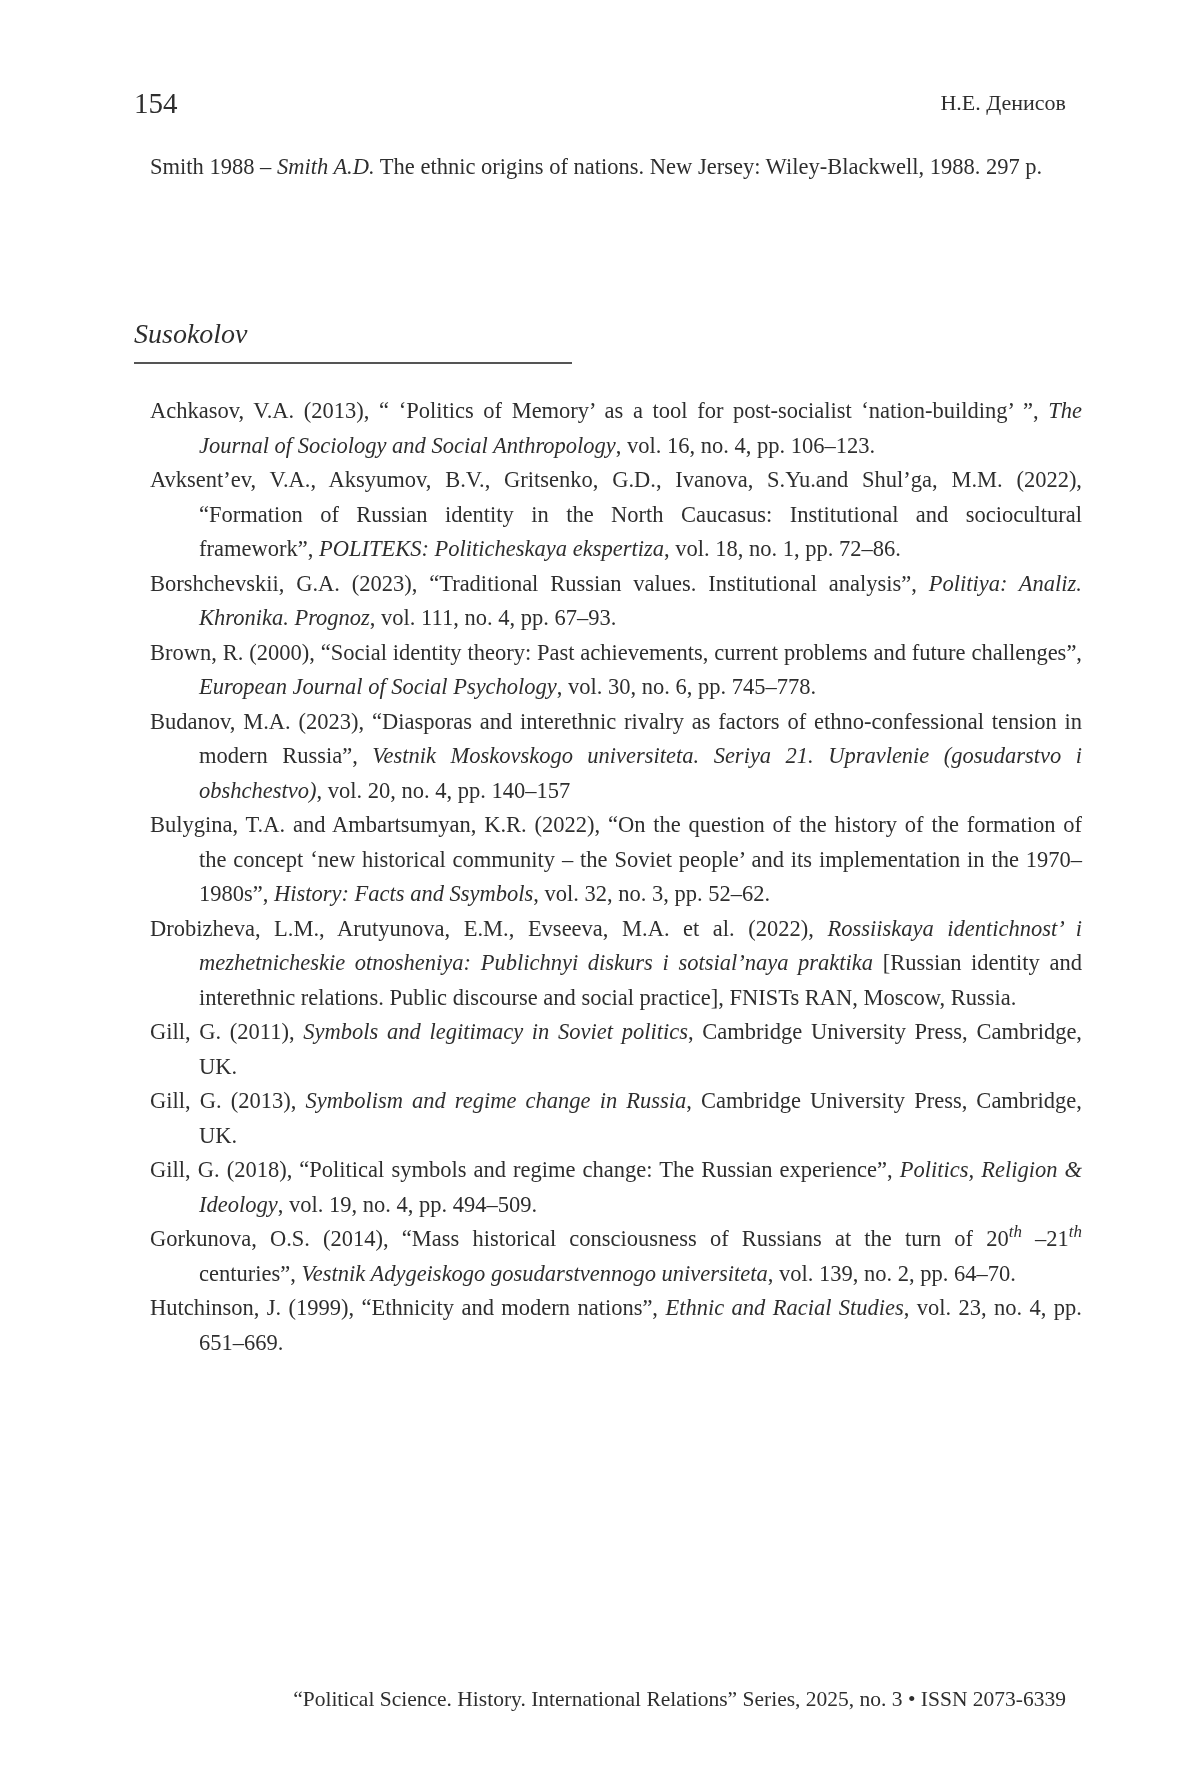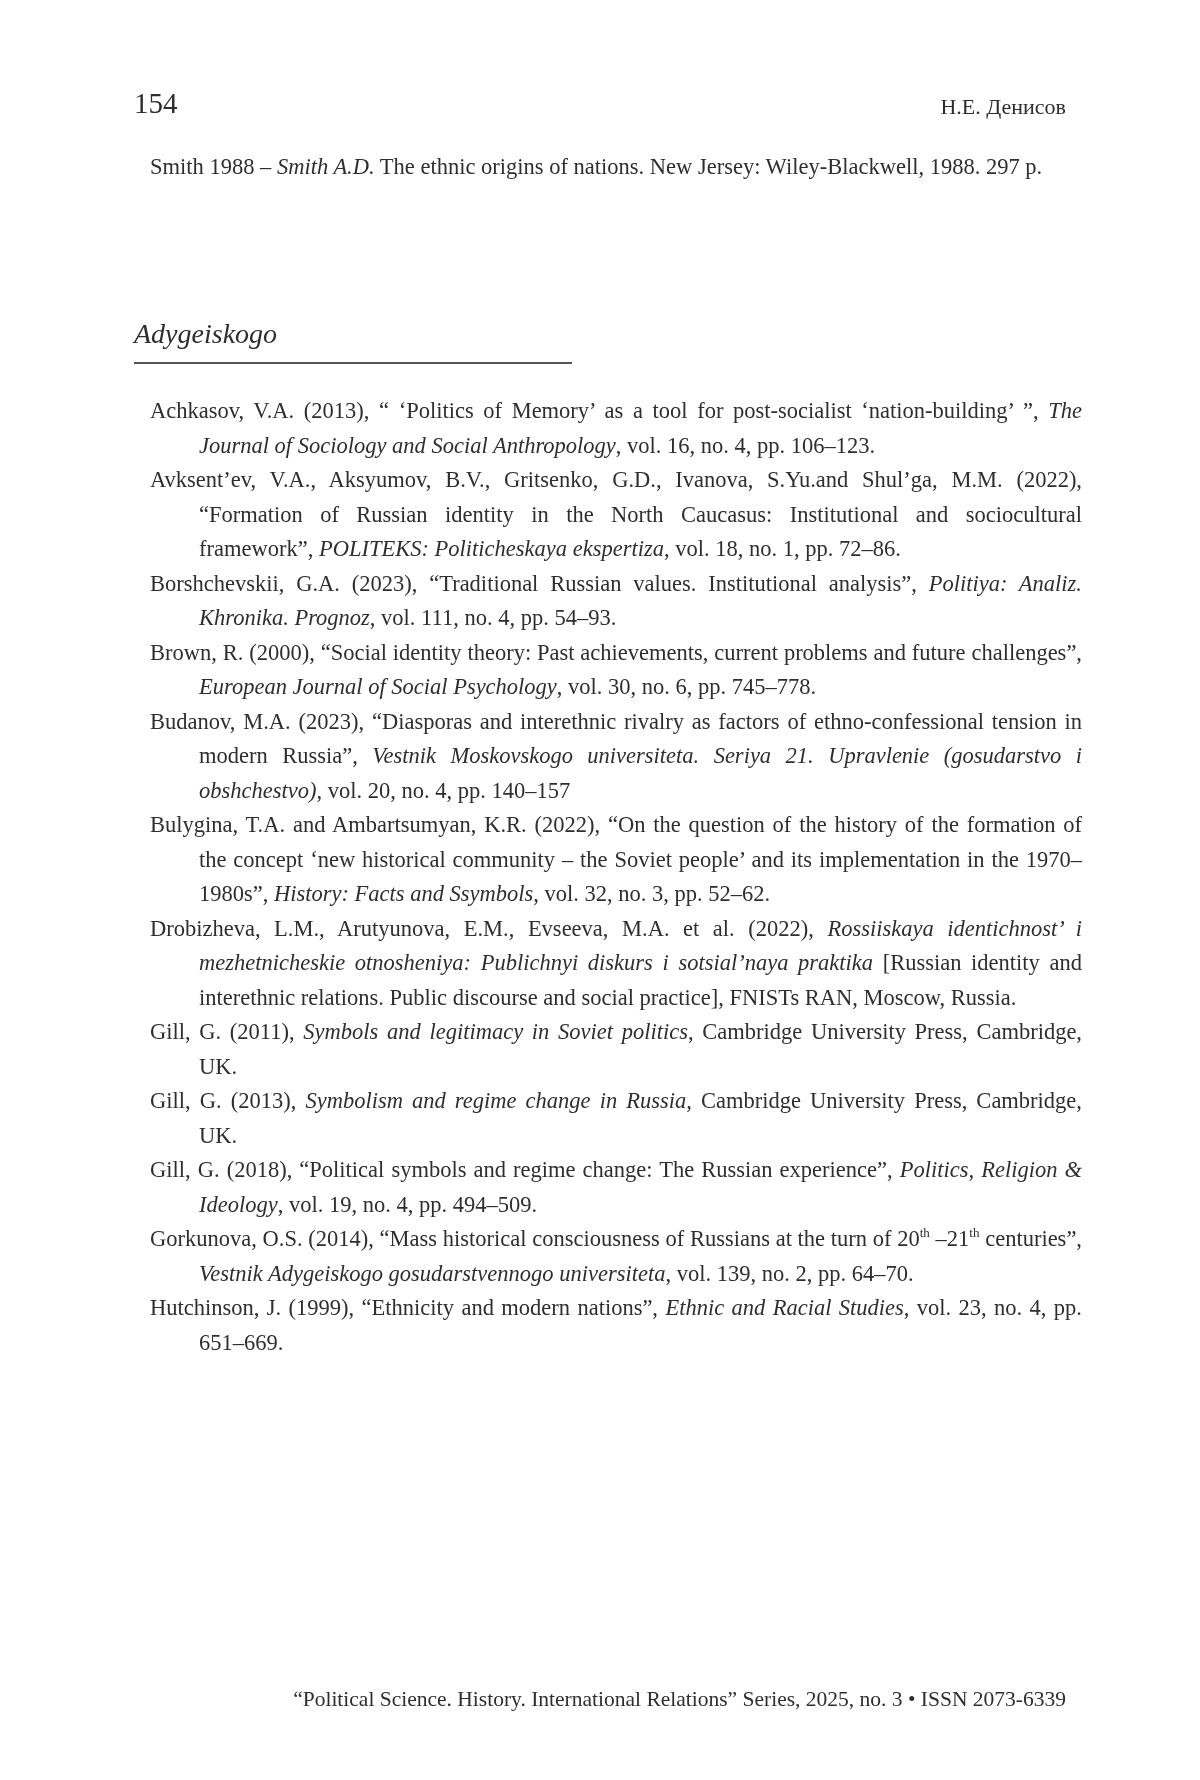--- a/index.html
+++ b/index.html
@@ -1,50 +1,50 @@
 <!DOCTYPE html>
 <html><head>
 <meta charset="utf-8">
 <style>
   html, body { margin: 0; padding: 0; background: #ffffff; }
   body { width: 1200px; height: 1780px; position: relative; overflow: hidden;
          font-family: "Liberation Serif", "DejaVu Serif", serif; color: #2e2e2e; }
   .page-header { position: absolute; left: 134px; top: 86px; width: 932px; height: 34px;
-                 display: flex; justify-content: space-between; align-items: flex-end; }
+                 display: flex; justify-content: space-between; align-items: center; }
   .page-number { font-size: 29px; }
   .running-head { font-size: 22px; }
   .body-col { position: absolute; left: 134px; width: 932px; margin-left: 16px; }
   .ref { font-size: 22.5px; line-height: 34.5px; text-align: justify; padding-left: 49px; text-indent: -49px; margin: 0; }
   .ref i { font-style: italic; }
-  .ref sup { font-size: 13px; vertical-align: 9px; line-height: 0; }
+  .ref sup { font-size: 17px; vertical-align: 9px; line-height: 0; font-style: italic; }
   #top-refs { top: 150px; }
   .refs-heading { position: absolute; left: 134px; top: 318px; font-size: 28px; font-style: italic; margin: 0; font-weight: normal; }
   .refs-rule { position: absolute; left: 134px; top: 362px; width: 438px; height: 0; border-top: 2.5px solid #555555; }
   #refs-list { top: 394px; }
   .footer { position: absolute; right: 134px; top: 1668px; font-size: 21.5px; white-space: nowrap; margin-top: 19px; }
 </style>
 </head>
 <body>
 
 <div class="page-header">
   <span class="page-number">154</span>
   <span class="running-head">Н.Е. Денисов</span>
 </div>
 
 <div id="top-refs" class="body-col">
     <p class="ref"><span>Smith 1988 – </span><i>Smith A.D.</i><span> The ethnic origins of nations. New Jersey: Wiley-Blackwell, 1988. 297 p.</span></p>
   </div>
 
-<h2 class="refs-heading">Adygeiskogo</h2>
+<h2 class="refs-heading">Susokolov</h2>
 <div class="refs-rule"></div>
 
 <div id="refs-list" class="body-col">
     <p class="ref"><span>Achkasov, V.A. (2013), “ ‘Politics of Memory’ as a tool for post-socialist ‘nation-building’ ”, </span><i>The Journal of Sociology and Social Anthropology</i><span>, vol. 16, no. 4, pp. 106–123.</span></p>
     <p class="ref"><span>Avksent’ev, V.A., Aksyumov, B.V., Gritsenko, G.D., Ivanova, S.Yu.and Shul’ga, M.M. (2022), “Formation of Russian identity in the North Caucasus: Institutional and sociocultural framework”, </span><i>POLITEKS: Politicheskaya ekspertiza</i><span>, vol. 18, no. 1, pp. 72–86.</span></p>
-    <p class="ref"><span>Borshchevskii, G.A. (2023), “Traditional Russian values. Institutional analysis”, </span><i>Politiya: Analiz. Khronika. Prognoz</i><span>, vol. 111, no. 4, pp. 54–93.</span></p>
+    <p class="ref"><span>Borshchevskii, G.A. (2023), “Traditional Russian values. Institutional analysis”, </span><i>Politiya: Analiz. Khronika. Prognoz</i><span>, vol. 111, no. 4, pp. 67–93.</span></p>
     <p class="ref"><span>Brown, R. (2000), “Social identity theory: Past achievements, current problems and future challenges”, </span><i>European Journal of Social Psychology</i><span>, vol. 30, no. 6, pp. 745–778.</span></p>
     <p class="ref"><span>Budanov, M.A. (2023), “Diasporas and interethnic rivalry as factors of ethno-confessional tension in modern Russia”, </span><i>Vestnik Moskovskogo universiteta. Seriya 21. Upravlenie (gosudarstvo i obshchestvo)</i><span>, vol. 20, no. 4, pp. 140–157</span></p>
     <p class="ref"><span>Bulygina, T.A. and Ambartsumyan, K.R. (2022), “On the question of the history of the formation of the concept ‘new historical community – the Soviet people’ and its implementation in the 1970–1980s”, </span><i>History: Facts and Ssymbols</i><span>, vol. 32, no. 3, pp. 52–62.</span></p>
     <p class="ref"><span>Drobizheva, L.M., Arutyunova, E.M., Evseeva, M.A. et al. (2022), </span><i>Rossiiskaya identichnost’ i mezhetnicheskie otnosheniya: Publichnyi diskurs i sotsial’naya praktika</i><span> [Russian identity and interethnic relations. Public discourse and social practice], FNISTs RAN, Moscow, Russia.</span></p>
     <p class="ref"><span>Gill, G. (2011), </span><i>Symbols and legitimacy in Soviet politics</i><span>, Cambridge University Press, Cambridge, UK.</span></p>
     <p class="ref"><span>Gill, G. (2013), </span><i>Symbolism and regime change in Russia</i><span>, Cambridge University Press, Cambridge, UK.</span></p>
     <p class="ref"><span>Gill, G. (2018), “Political symbols and regime change: The Russian experience”, </span><i>Politics, Religion &amp; Ideology</i><span>, vol. 19, no. 4, pp. 494–509.</span></p>
     <p class="ref"><span>Gorkunova, O.S. (2014), “Mass historical consciousness of Russians at the turn of 20</span><sup>th</sup><span> –21</span><sup>th</sup><span> centuries”, </span><i>Vestnik Adygeiskogo gosudarstvennogo universiteta</i><span>, vol. 139, no. 2, pp. 64–70.</span></p>
     <p class="ref"><span>Hutchinson, J. (1999), “Ethnicity and modern nations”, </span><i>Ethnic and Racial Studies</i><span>, vol. 23, no. 4, pp. 651–669.</span></p>
   </div>

